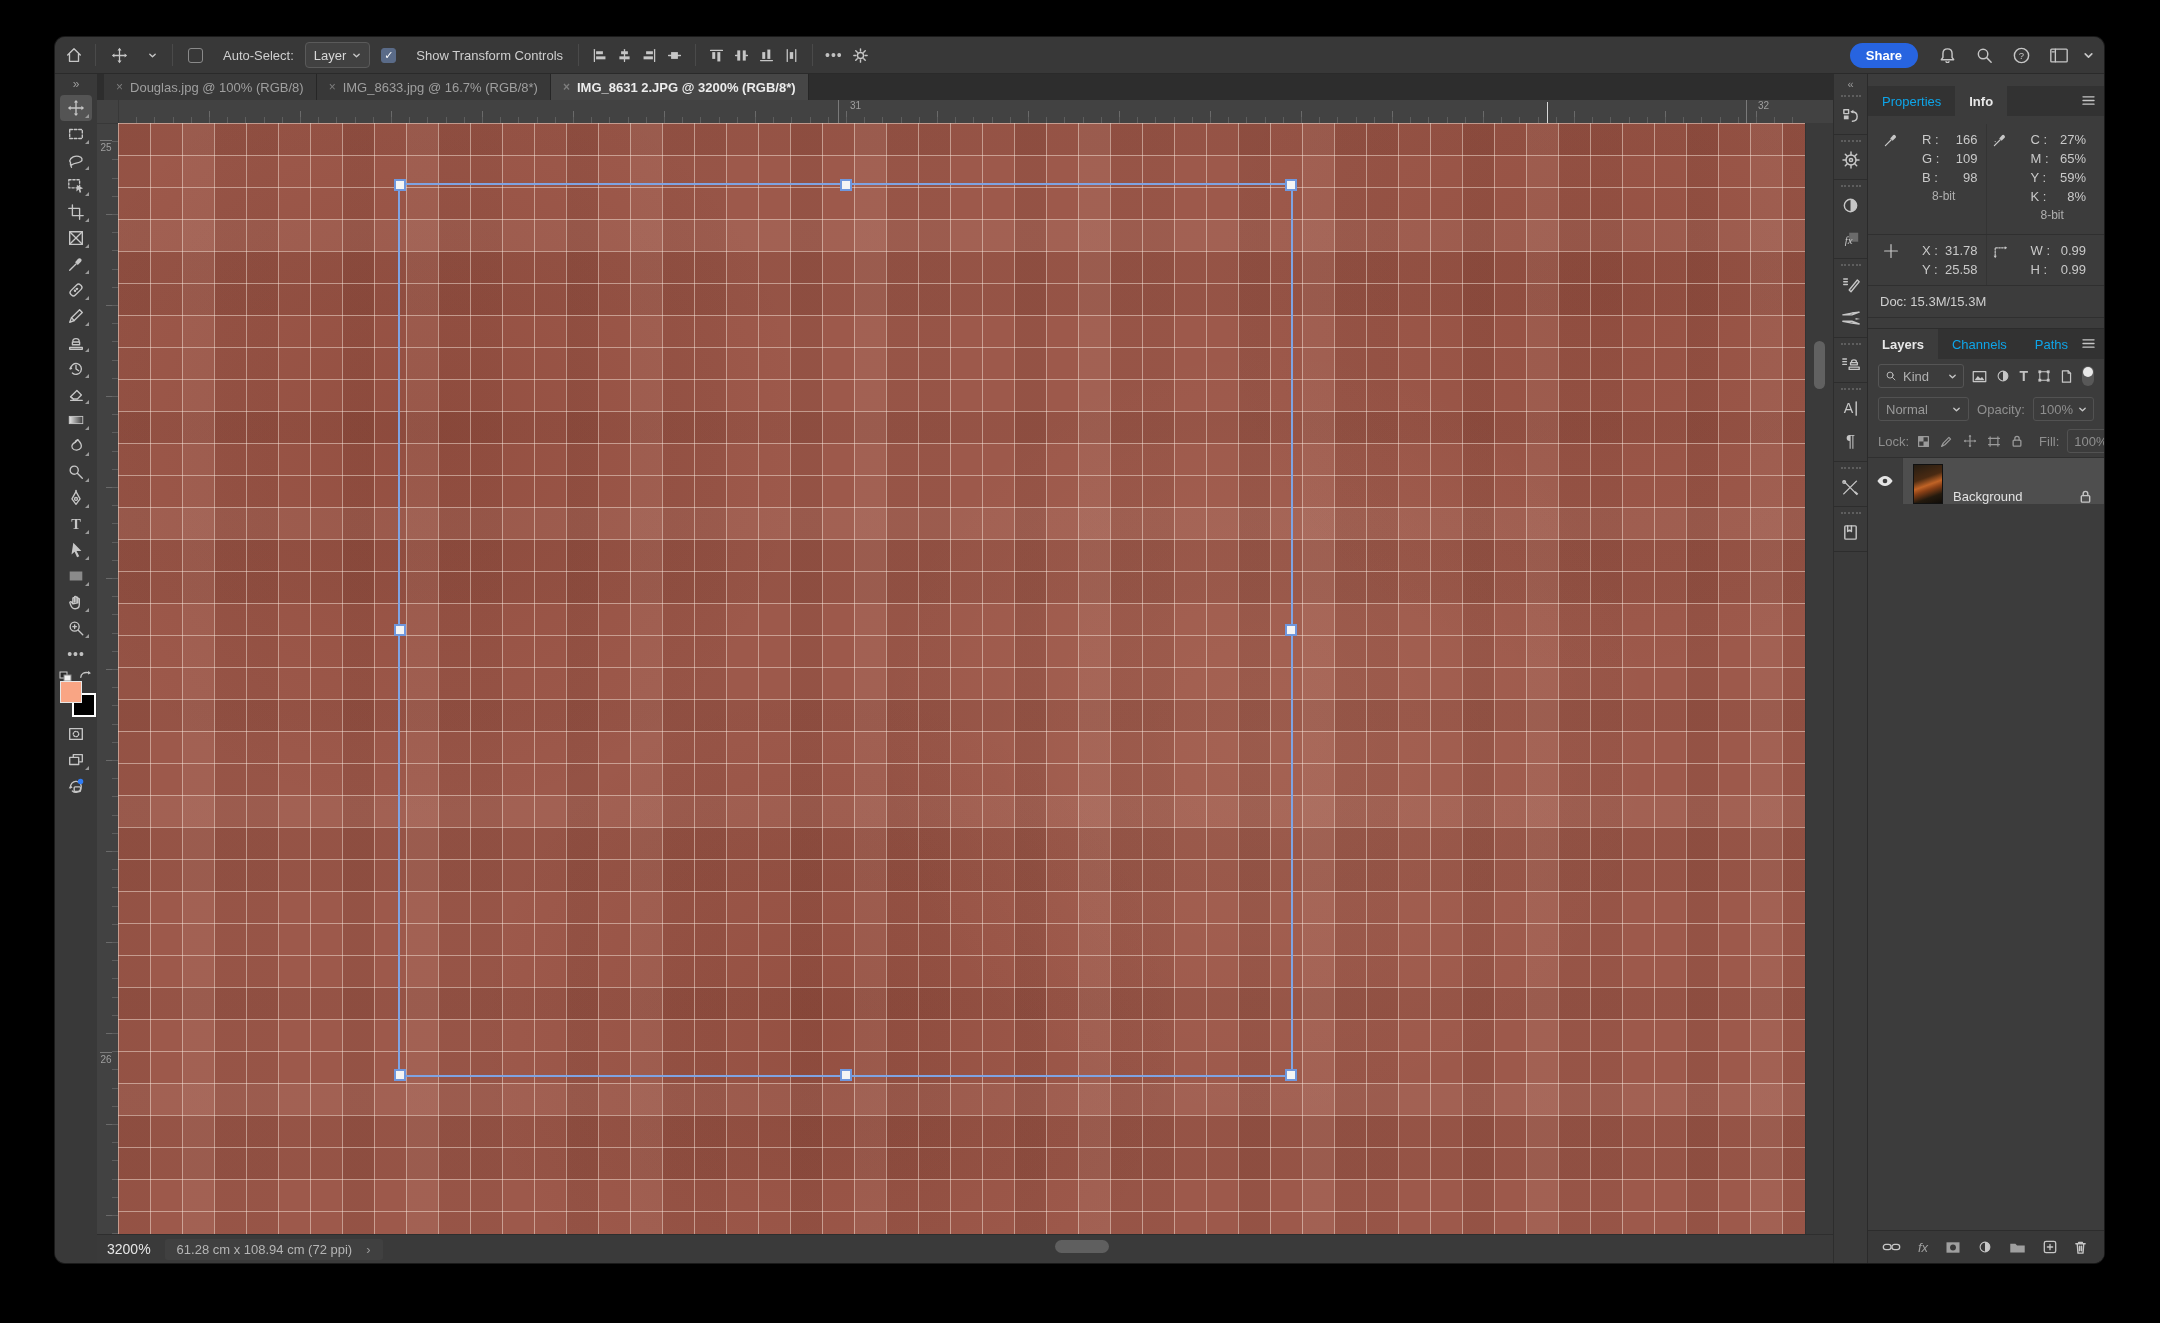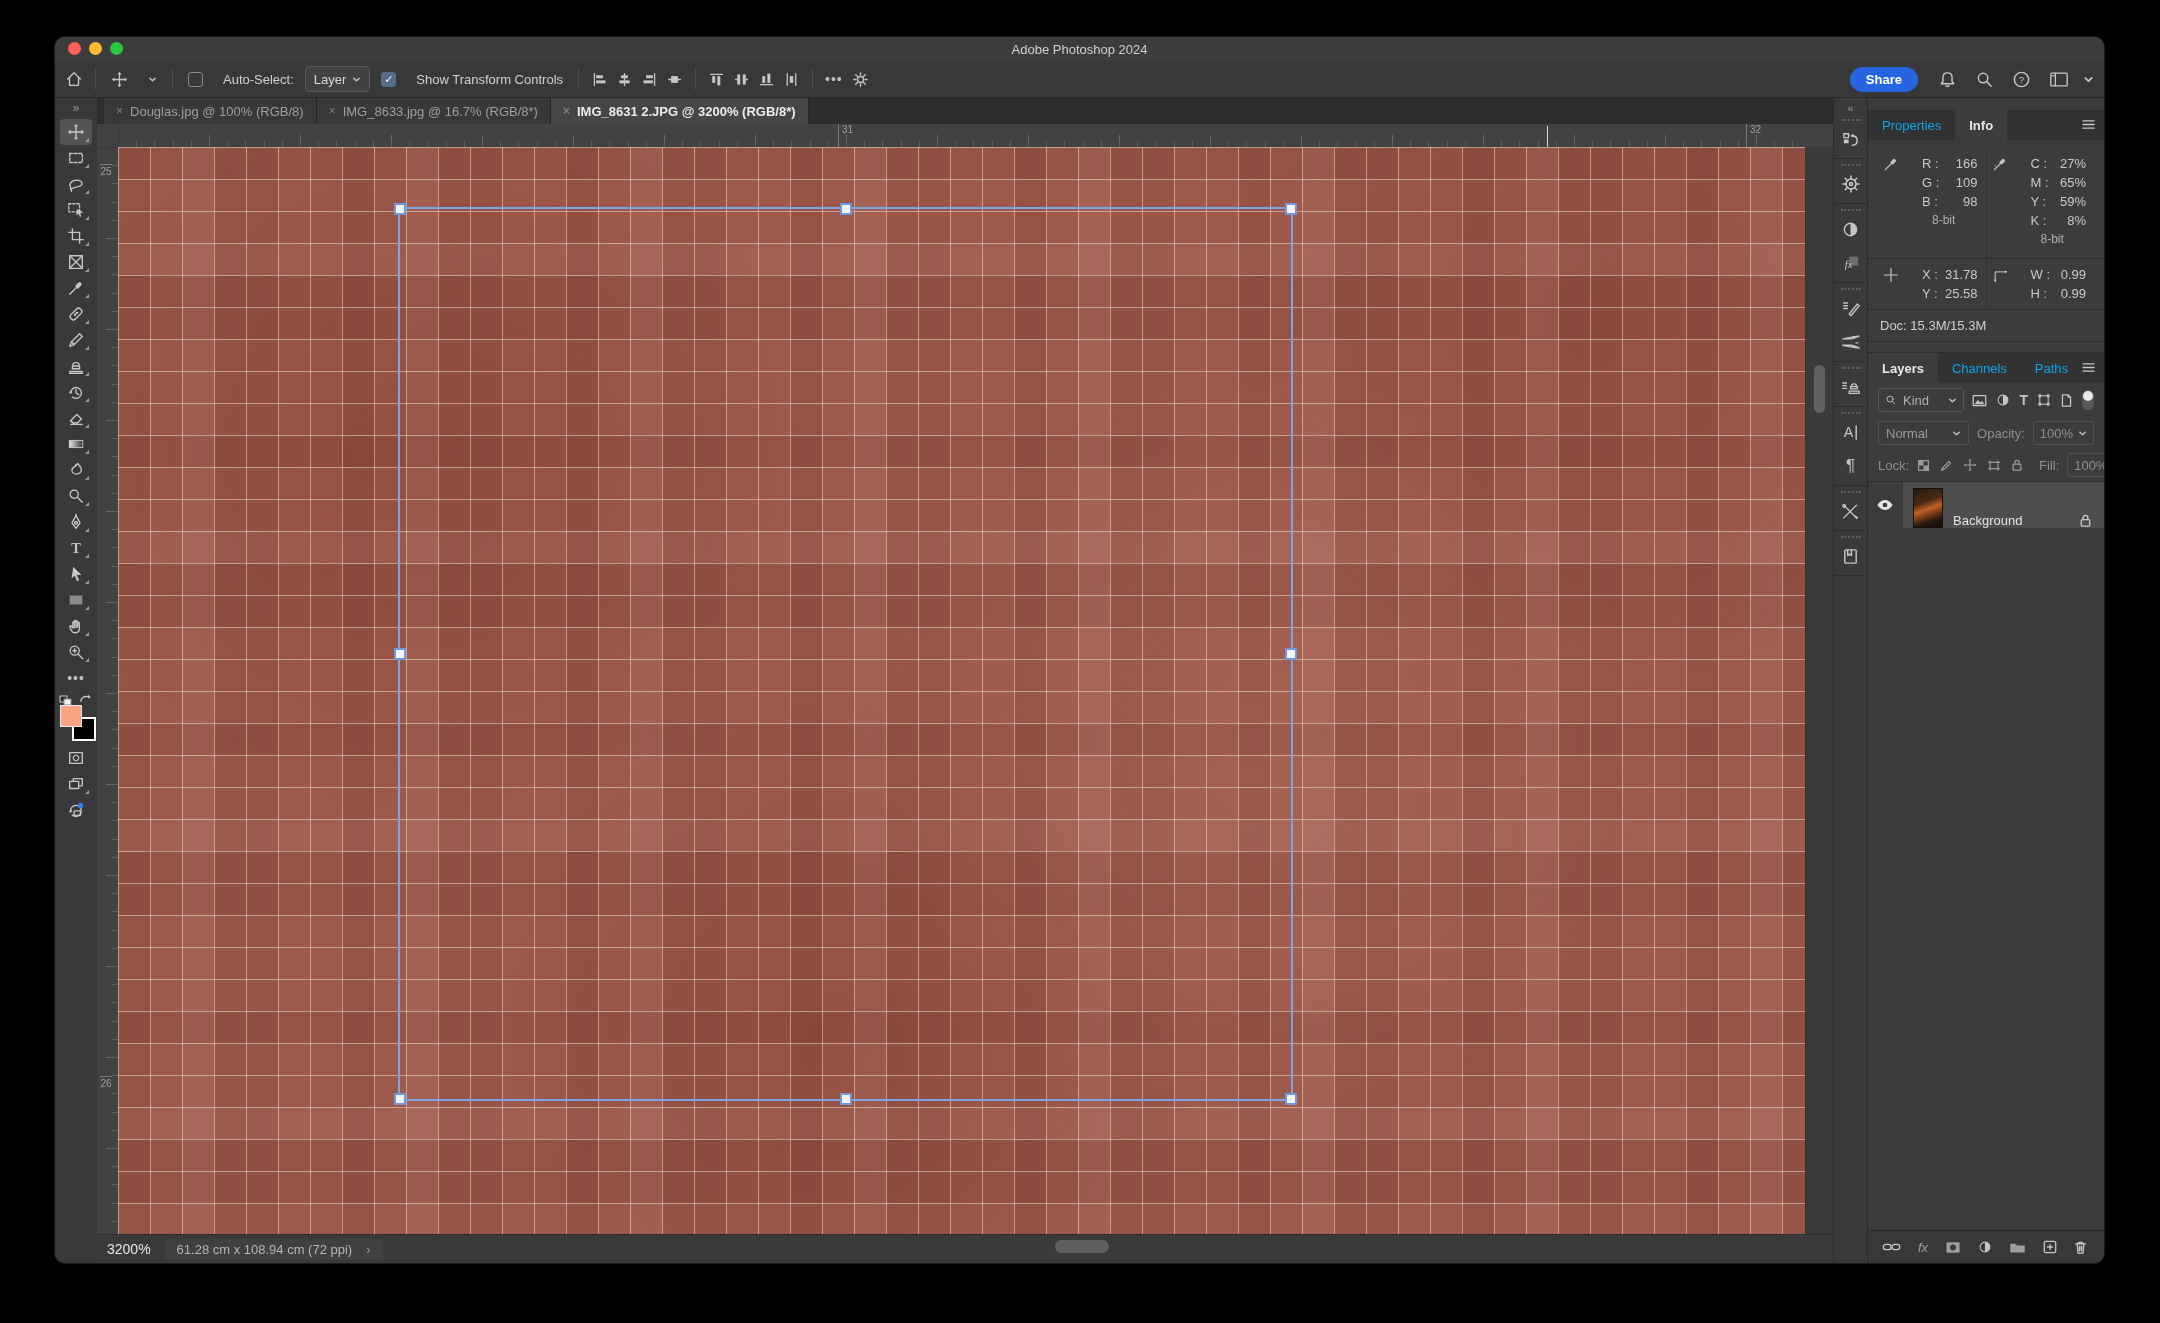--- a/index.html
+++ b/index.html
@@ -53,21 +53,21 @@
   .zone{flex:1;position:relative;background:#424242;overflow:hidden;}
   .ruler-h{position:absolute;left:21px;right:27px;top:0;height:23px;background:#424242;border-bottom:1px solid #383838;
     background-image:repeating-linear-gradient(to right,#5e5e5e 0 1px,transparent 1px 18.2px),
                      repeating-linear-gradient(to right,#6a6a6a 0 1px,transparent 1px 91px);
     background-size:100% 6px,100% 12px;background-position:left bottom,left bottom;background-repeat:repeat-x,repeat-x;}
   .ruler-v{position:absolute;left:0;top:23px;bottom:0;width:21px;background:#424242;border-right:1px solid #383838;
     background-image:repeating-linear-gradient(to bottom,#5e5e5e 0 1px,transparent 1px 18.2px),
                      repeating-linear-gradient(to bottom,#6a6a6a 0 1px,transparent 1px 91px);
     background-size:6px 100%,12px 100%;background-position:right top,right top;background-repeat:repeat-y,repeat-y;}
   .corner-box{position:absolute;left:0;top:0;width:21px;height:23px;background:#424242;border-right:1px solid #383838;border-bottom:1px solid #383838;}
-  .hlabel{position:absolute;top:0;height:100%;border-left:1px solid #7a7a7a;padding-left:3px;
+  .hlabel{position:absolute;top:0;height:100%;border-left:1px solid #7a7a7a;padding-left:11px;
           font-size:10px;color:#9f9f9f;}
   .vlabel{position:absolute;left:3px;width:12px;font-size:10px;line-height:10px;color:#9f9f9f;
           word-break:break-all;text-align:center;border-top:1px solid #7a7a7a;padding-top:2px;}
   .cursor-mark{position:absolute;top:2px;bottom:0;width:1px;background:#d8d8d8;}
   .art{position:absolute;left:21px;top:23px;right:27px;bottom:0;background-color:#9d594b;
     background-image:
       repeating-linear-gradient(to right,rgba(246,228,216,0.50) 0 1px,transparent 1px 32px),
       repeating-linear-gradient(to bottom,rgba(246,228,216,0.50) 0 1px,transparent 1px 32px),
       repeating-linear-gradient(to right,rgba(70,25,15,0.10) 0 32px,transparent 32px 64px,rgba(255,240,230,0.05) 64px 96px,rgba(70,25,15,0.07) 96px 160px,transparent 160px 224px),
       repeating-linear-gradient(to bottom,rgba(70,25,15,0.09) 0 32px,transparent 32px 96px,rgba(255,240,230,0.05) 96px 128px,rgba(60,20,10,0.08) 128px 192px,transparent 192px 288px),
@@ -140,28 +140,20 @@
   svg{display:block;}
   .sv{stroke:#c6c6c6;stroke-width:1.5;fill:none;stroke-linecap:round;stroke-linejoin:round;}
   .svf{fill:#c6c6c6;stroke:none;}
   .dim .sv{stroke:#9a9a9a}.dim .svf{fill:#9a9a9a}
 </style>
 </head>
 <body>
 
 <div class="win">
 
-  <div class="titlebar">
-    <div class="lights">
-      <div class="light r"></div>
-      <div class="light y"></div>
-      <div class="light g"></div>
-    </div>
-    <div class="title">Adobe Photoshop 2024</div>
-  </div>
 
   <div class="opts">
     <span>
       <svg width="18" height="18" viewBox="0 0 20 20">
           <path class="sv" d="M3 10l7-7 7 7M5 9v8h10V9"></path>
         </svg>
     </span>
     <div class="sep"></div>
     <div class="obtn">
       <svg width="17" height="17" viewBox="0 0 20 20">

